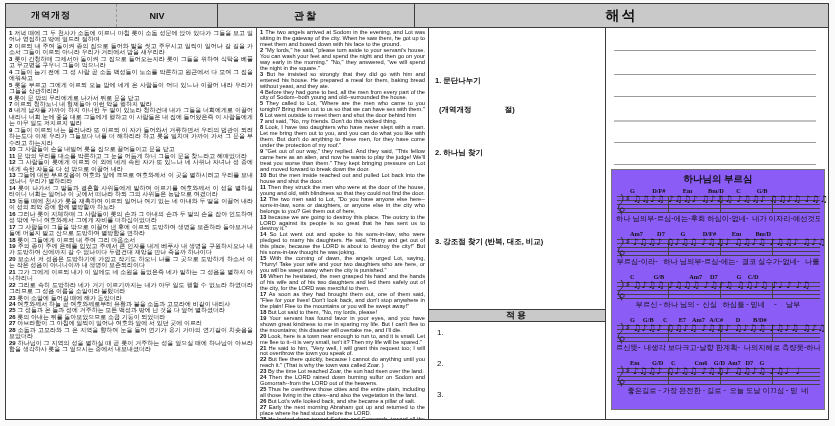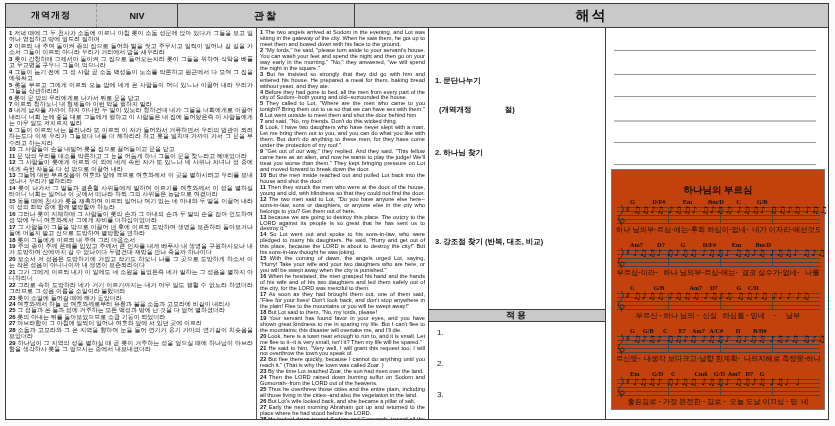--- a/index.html
+++ b/index.html
@@ -4,21 +4,21 @@
 <style>
   html,body{margin:0;padding:0;}
   body{
     width:835px;height:426px;position:relative;overflow:hidden;
     background:#fafafa;color:#111;
     font-family:"Liberation Sans","DejaVu Sans",sans-serif;
     -webkit-font-smoothing:antialiased;
   }
   .sheet{position:absolute;left:5px;top:3px;width:822px;height:415px;background:#fff;border:1.6px solid #3c3c3c;}
   
-  .hdr{position:absolute;left:0;top:0;width:100%;height:24px;background:#c9c9c9;border-bottom:1.2px solid #3c3c3c;display:flex;box-sizing:border-box;}
+  .hdr{position:absolute;left:0;top:0;width:100%;height:24px;background:#c9c9c9;border-bottom:1.2px solid #3c3c3c;display:flex;box-sizing:border-box;gap:20px;}
   .hcell{display:flex;align-items:center;justify-content:center;font-weight:bold;box-sizing:border-box;}
   .h-krv{width:90px;font-size:9px;letter-spacing:1px;}
   .h-title{width:251px;font-size:12.5px;border-left:1px solid #777;letter-spacing:0.5px;}
   .h-niv{width:81px;font-size:9px;border-left:1px dashed #999;}
   .h-obs{width:177px;font-size:10px;border-left:1.2px solid #3c3c3c;letter-spacing:2px;}
   .h-int{flex:1;font-size:14px;border-left:1.2px solid #3c3c3c;letter-spacing:2px;}
   
   .bodyrow{position:absolute;left:0;top:24px;width:100%;bottom:0;display:flex;}
   .col{box-sizing:border-box;height:100%;position:relative;overflow:hidden;}
   .c-kr{width:250px;padding:2px 3px;}
@@ -37,21 +37,21 @@
   .o3{left:6px;top:209px;}
   .obs-top{position:absolute;left:0;top:0;width:100%;height:281px;}
   .app-bar{position:absolute;left:0;top:281px;width:100%;height:13px;background:#c9c9c9;border-top:1px solid #3c3c3c;border-bottom:1px solid #3c3c3c;display:flex;align-items:center;justify-content:center;font-weight:bold;font-size:9px;letter-spacing:2px;box-sizing:border-box;}
   .app-area{position:absolute;left:0;top:296px;width:100%;bottom:0;}
   .app-item{position:absolute;left:8px;font-size:8px;}
   .a1{top:4px;}.a2{top:35px;}.a3{top:66px;}
   
   .rule{position:absolute;left:8px;right:12px;height:0;border-top:1px solid #9a9a9a;}
   .r1{top:22px;}.r2{top:46px;}.r3{top:68px;}.r4{top:92px;border-top:2px solid #c2c2c2;}.r5{top:114px;}.r6{top:136px;}
   
-  .music{position:absolute;left:5px;top:141px;width:214px;height:241px;border:1px solid #777;background:#c2410c;box-sizing:border-box;padding:14px 4px 0 4px;}
+  .music{position:absolute;left:5px;top:141px;width:214px;height:241px;border:1px solid #777;background:#8b5cf6;box-sizing:border-box;padding:3px 4px 0 4px;}
   .m-title{text-align:center;font-weight:bold;font-size:9.5px;font-family:"Liberation Serif","DejaVu Serif",serif;margin-bottom:1px;}
   .m-line{position:relative;height:43px;}
   .chords{font-size:6.3px;font-weight:bold;white-space:pre;height:9px;overflow:hidden;font-family:"Liberation Serif","DejaVu Serif",serif;padding-left:14px;}
   .staff{position:relative;height:17px;margin-left:1px;
     background:
       repeating-linear-gradient(90deg, transparent 0 51px, #444 51px 52px),
       repeating-linear-gradient(to bottom, #444 0 0.9px, transparent 0.9px 4px);
     background-size:100% 17px;background-repeat:no-repeat,repeat;}
   .notes{position:absolute;left:16px;top:-2px;font-size:9px;letter-spacing:0.5px;white-space:pre;color:#111;font-family:"DejaVu Sans",sans-serif;}
   .clefwrap{position:absolute;left:-1px;top:-3px;width:10px;height:23px;}

